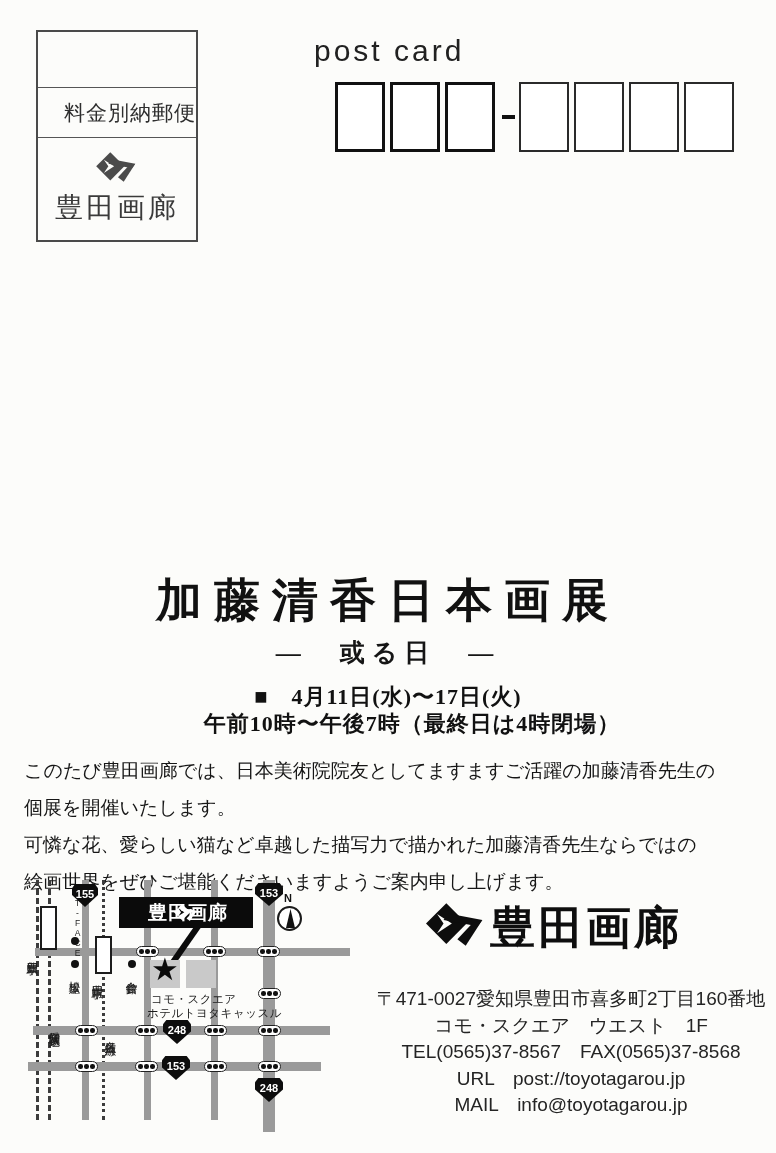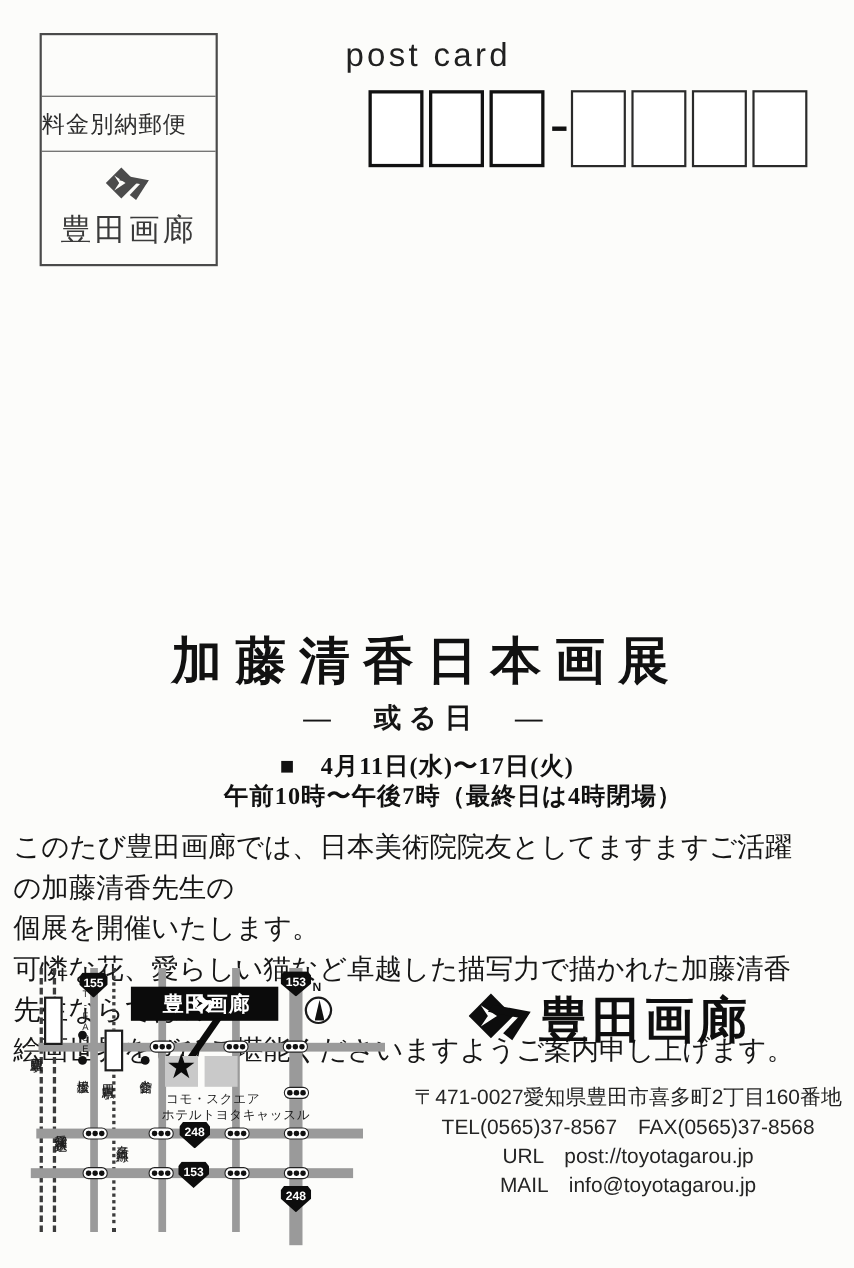--- a/index.html
+++ b/index.html
@@ -6,21 +6,21 @@
   body{
     width:776px;height:1153px;position:relative;background:#fcfcfa;
     font-family:"Liberation Sans","DejaVu Sans",sans-serif;color:#1c1c1c;
     overflow:hidden;
   }
   .abs{position:absolute;}
 
   
   .stamp-box{left:36px;top:30px;width:158px;height:208px;border:2px solid #4a4a4a;background:#fcfcfa;}
   .stamp-sec1{height:55px;border-bottom:1px solid #555;}
-  .stamp-sec2{height:49px;border-bottom:1px solid #555;display:flex;align-items:center;justify-content:flex-start;}
+  .stamp-sec2{height:49px;border-bottom:1px solid #555;display:flex;align-items:center;justify-content:flex-end;}
   .stamp-sec2 span{font-family:"Liberation Serif","DejaVu Serif",serif;font-size:21px;color:#2e2e2e;letter-spacing:1px;white-space:nowrap;}
   .stamp-sec3{height:100px;display:flex;flex-direction:column;align-items:center;justify-content:center;}
   .stamp-sec3 .logo{margin-top:2px;}
   .stamp-name{font-family:"Liberation Serif","DejaVu Serif",serif;font-size:28px;color:#3a3a3a;letter-spacing:3px;margin-top:2px;white-space:nowrap;}
 
   
   .postcard-label{left:314px;top:34px;font-size:30px;letter-spacing:3px;color:#212121;}
   .zip-row{left:335px;top:82px;height:70px;display:flex;align-items:center;}
   .zip-box{width:50px;height:70px;box-sizing:border-box;background:#fff;}
   .zip-thick{border:3px solid #111;margin-right:5px;}
@@ -33,23 +33,23 @@
     font-size:46px;letter-spacing:12px;color:#111;}
   .exh-subtitle{left:0;top:636px;width:776px;text-align:center;
     font-family:"Liberation Serif","DejaVu Serif",serif;font-weight:bold;
     font-size:25px;letter-spacing:7px;color:#151515;}
   .exh-date{left:0;top:682px;width:776px;text-align:center;
     font-family:"Liberation Serif","DejaVu Serif",serif;font-weight:bold;
     font-size:22px;letter-spacing:1px;color:#111;}
   .exh-time{left:0;top:709px;width:776px;text-align:center;
     font-family:"Liberation Serif","DejaVu Serif",serif;font-weight:bold;
     font-size:22px;letter-spacing:1px;color:#111;margin-left:24px;}
-  .exh-body{left:12px;top:752px;width:732px;
+  .exh-body{left:24px;top:752px;width:732px;
     font-family:"Liberation Serif","DejaVu Serif",serif;
-    font-size:25px;line-height:37px;color:#161616;}
+    font-size:19px;line-height:37px;color:#161616;}
 
   
   .gallery-logo{left:426px;top:901px;}
   .gallery-name{left:490px;top:898px;font-size:45px;font-weight:bold;letter-spacing:3px;color:#0e0e0e;white-space:nowrap;}
   .address-block{left:376px;top:986px;width:390px;text-align:center;font-size:19px;line-height:26.5px;color:#242424;}
   .address-block div{white-space:nowrap;}
 
   
   .map{left:28px;top:880px;width:322px;height:262px;}
   .map *{position:absolute;}
@@ -256,16 +256,17 @@
     <path d="M44 4 L88 48 L44 92 L0 48 Z" fill="#0d0d0d"></path>
     <path d="M24 27 L56 48 L24 69 L38 48 Z" fill="#fcfcfa"></path>
     <path d="M48 26 L122 40 L112 54 L38 40 Z" fill="#0d0d0d"></path>
     <path d="M122 40 L86 96 L68 82 L100 48 Z" fill="#0d0d0d"></path>
   </svg>
 </div>
 <div class="abs gallery-name">豊田画廊</div>
 
 <div class="abs address-block">
   <div>〒471-0027愛知県豊田市喜多町2丁目160番地</div>
+  <div>コモ・スクエア　ウエスト　1F</div>
   <div>TEL(0565)37-8567　FAX(0565)37-8568</div>
   <div>URL　post://toyotagarou.jp</div>
   <div>MAIL　info@toyotagarou.jp</div>
 </div>
 
 </body></html>

